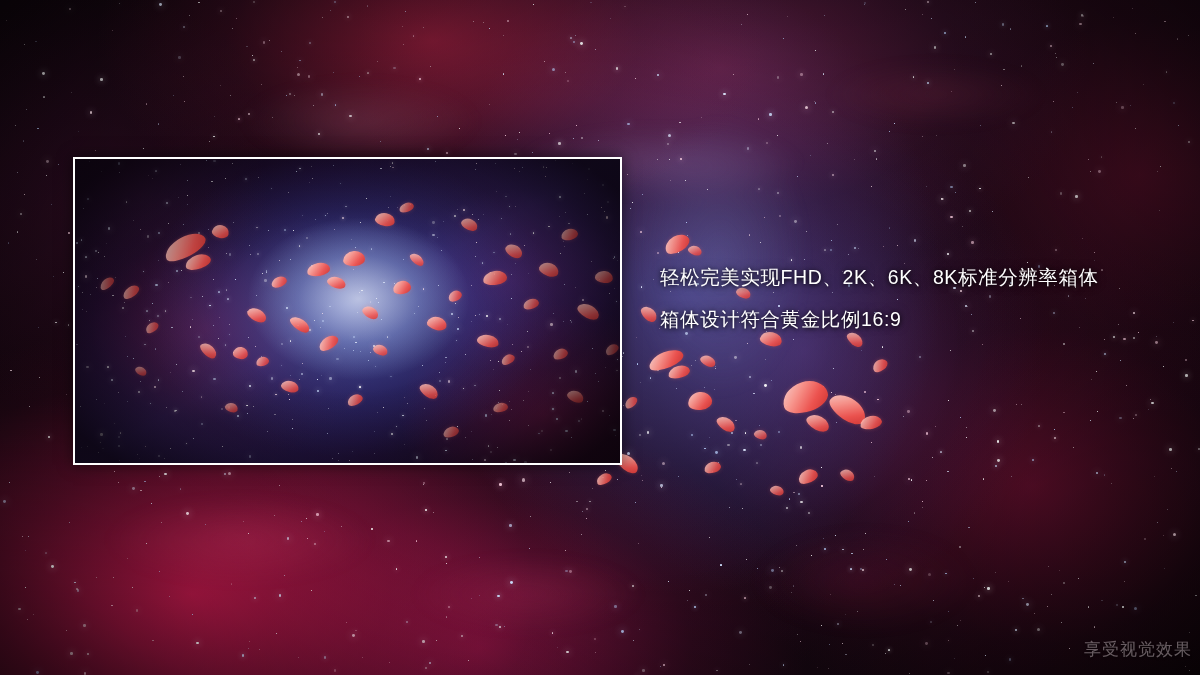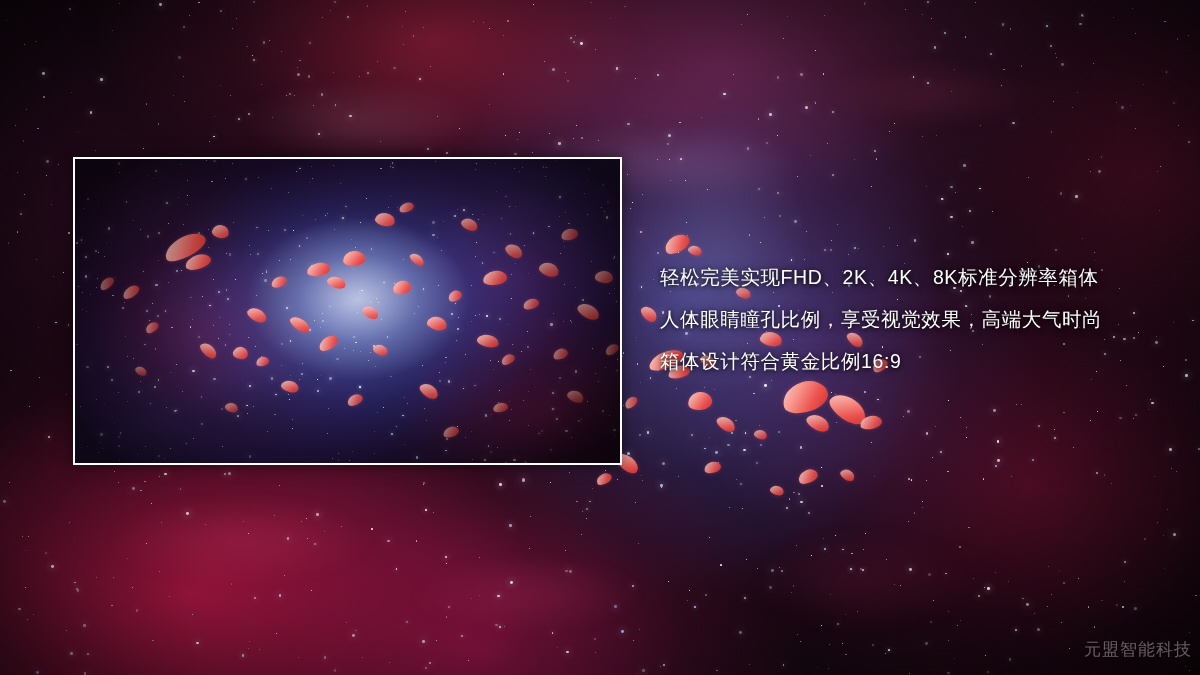--- a/index.html
+++ b/index.html
@@ -1519,20 +1519,19 @@
         <span class="petal" style="left:150px;top:244px;width:13px;height:9px;transform:rotate(18deg);opacity:0.8"></span>
         <span class="petal" style="left:368px;top:268px;width:16px;height:10px;transform:rotate(-20deg);opacity:0.8"></span>
         <span class="petal" style="left:60px;top:208px;width:12px;height:8px;transform:rotate(30deg);opacity:0.76"></span>
         <span class="petal" style="left:530px;top:186px;width:14px;height:9px;transform:rotate(-34deg);opacity:0.8"></span>
       </div>
     <div class="pic-vignette"></div>
   </div>
 
 
   <div id="body-text">
-    <div class="body-line">轻松完美实现FHD、2K、4K、8K标准分辨率箱体</div>
-    <div class="body-line">人体眼睛瞳孔比例，享受视觉效果，高端大气时尚</div>
+    <div class="body-line">轻松完美实现FHD、2K、6K、8K标准分辨率箱体</div>
     <div class="body-line">箱体设计符合黄金比例16:9</div>
   </div>
 
-  <div id="watermark">元盟智能科技</div>
+  <div id="watermark">享受视觉效果</div>
 
 </div>
 
 </body></html>

